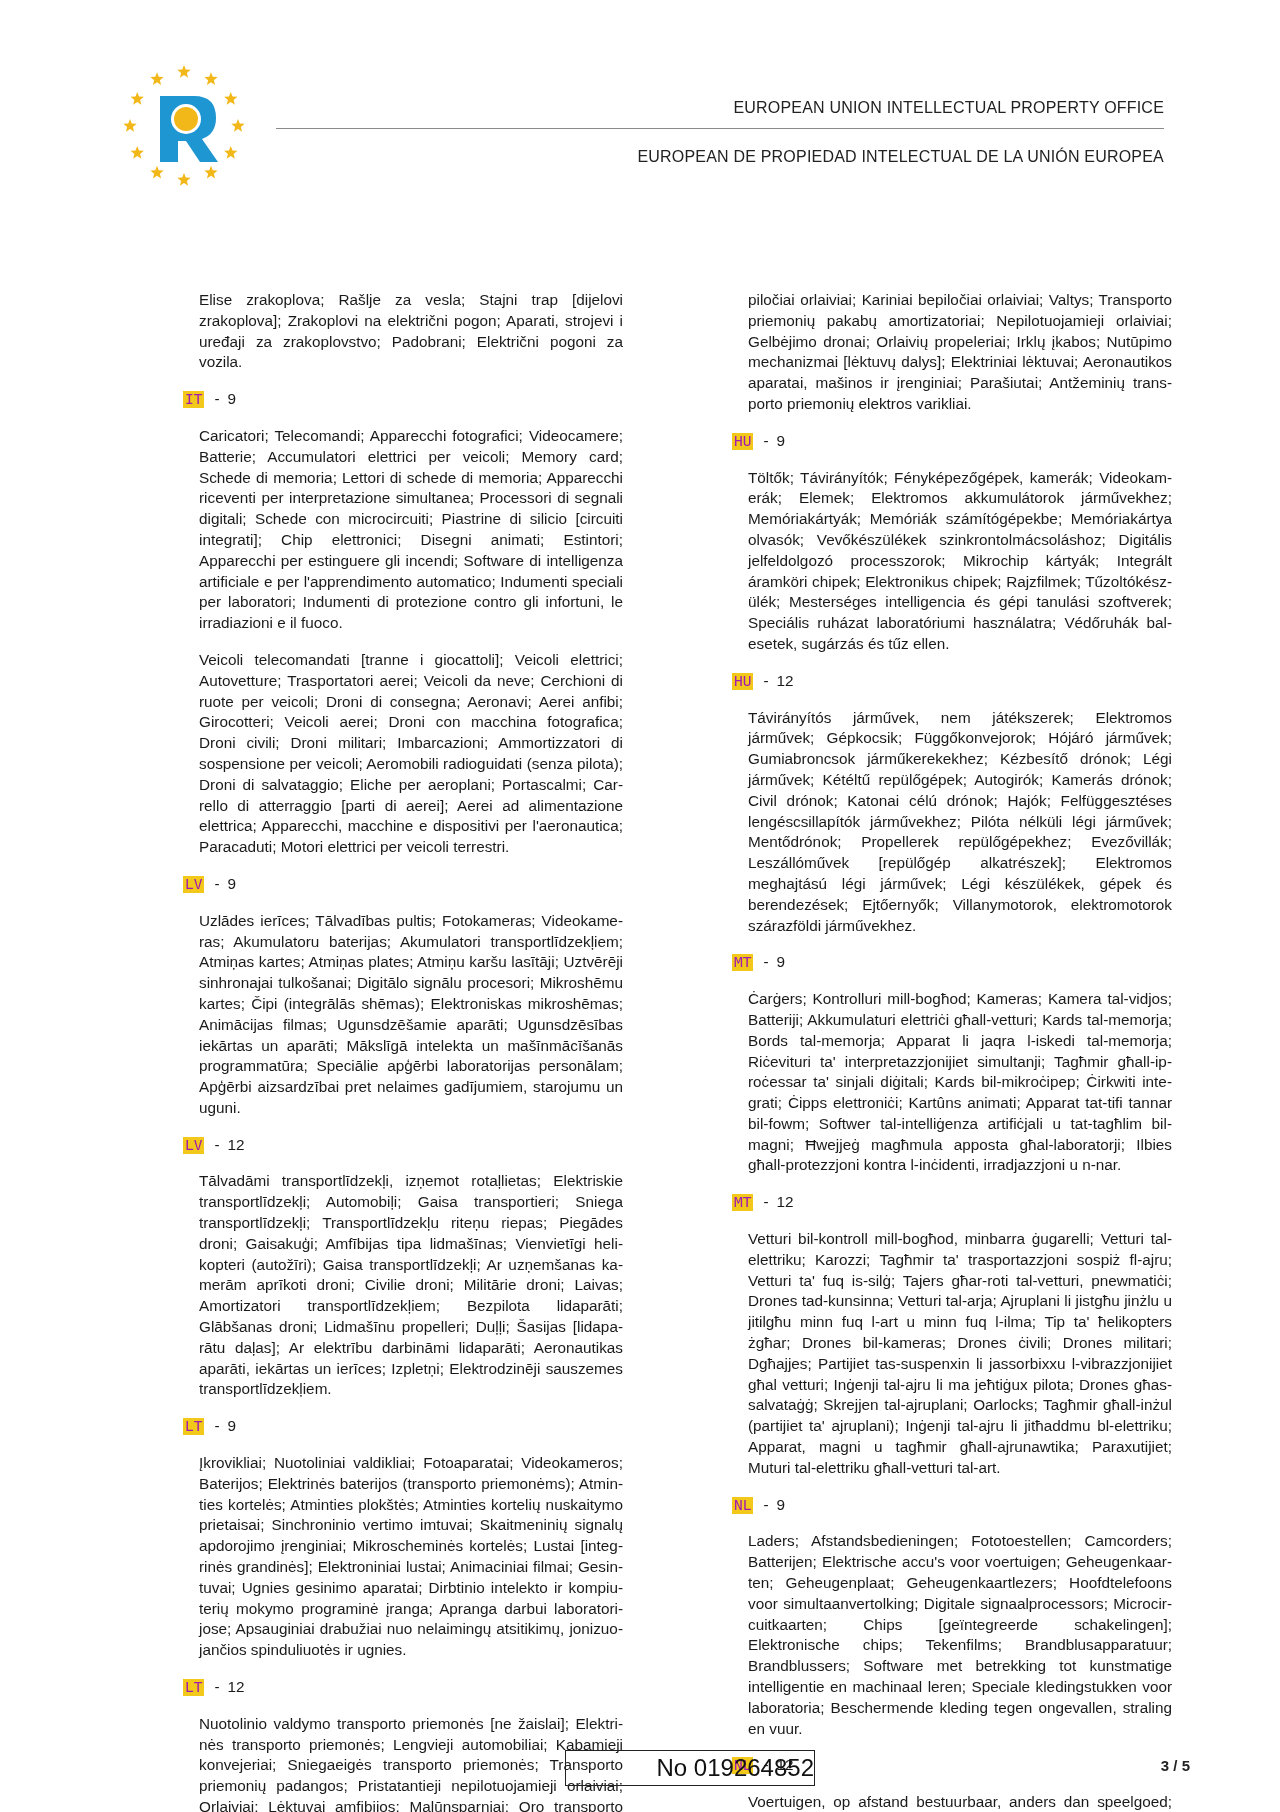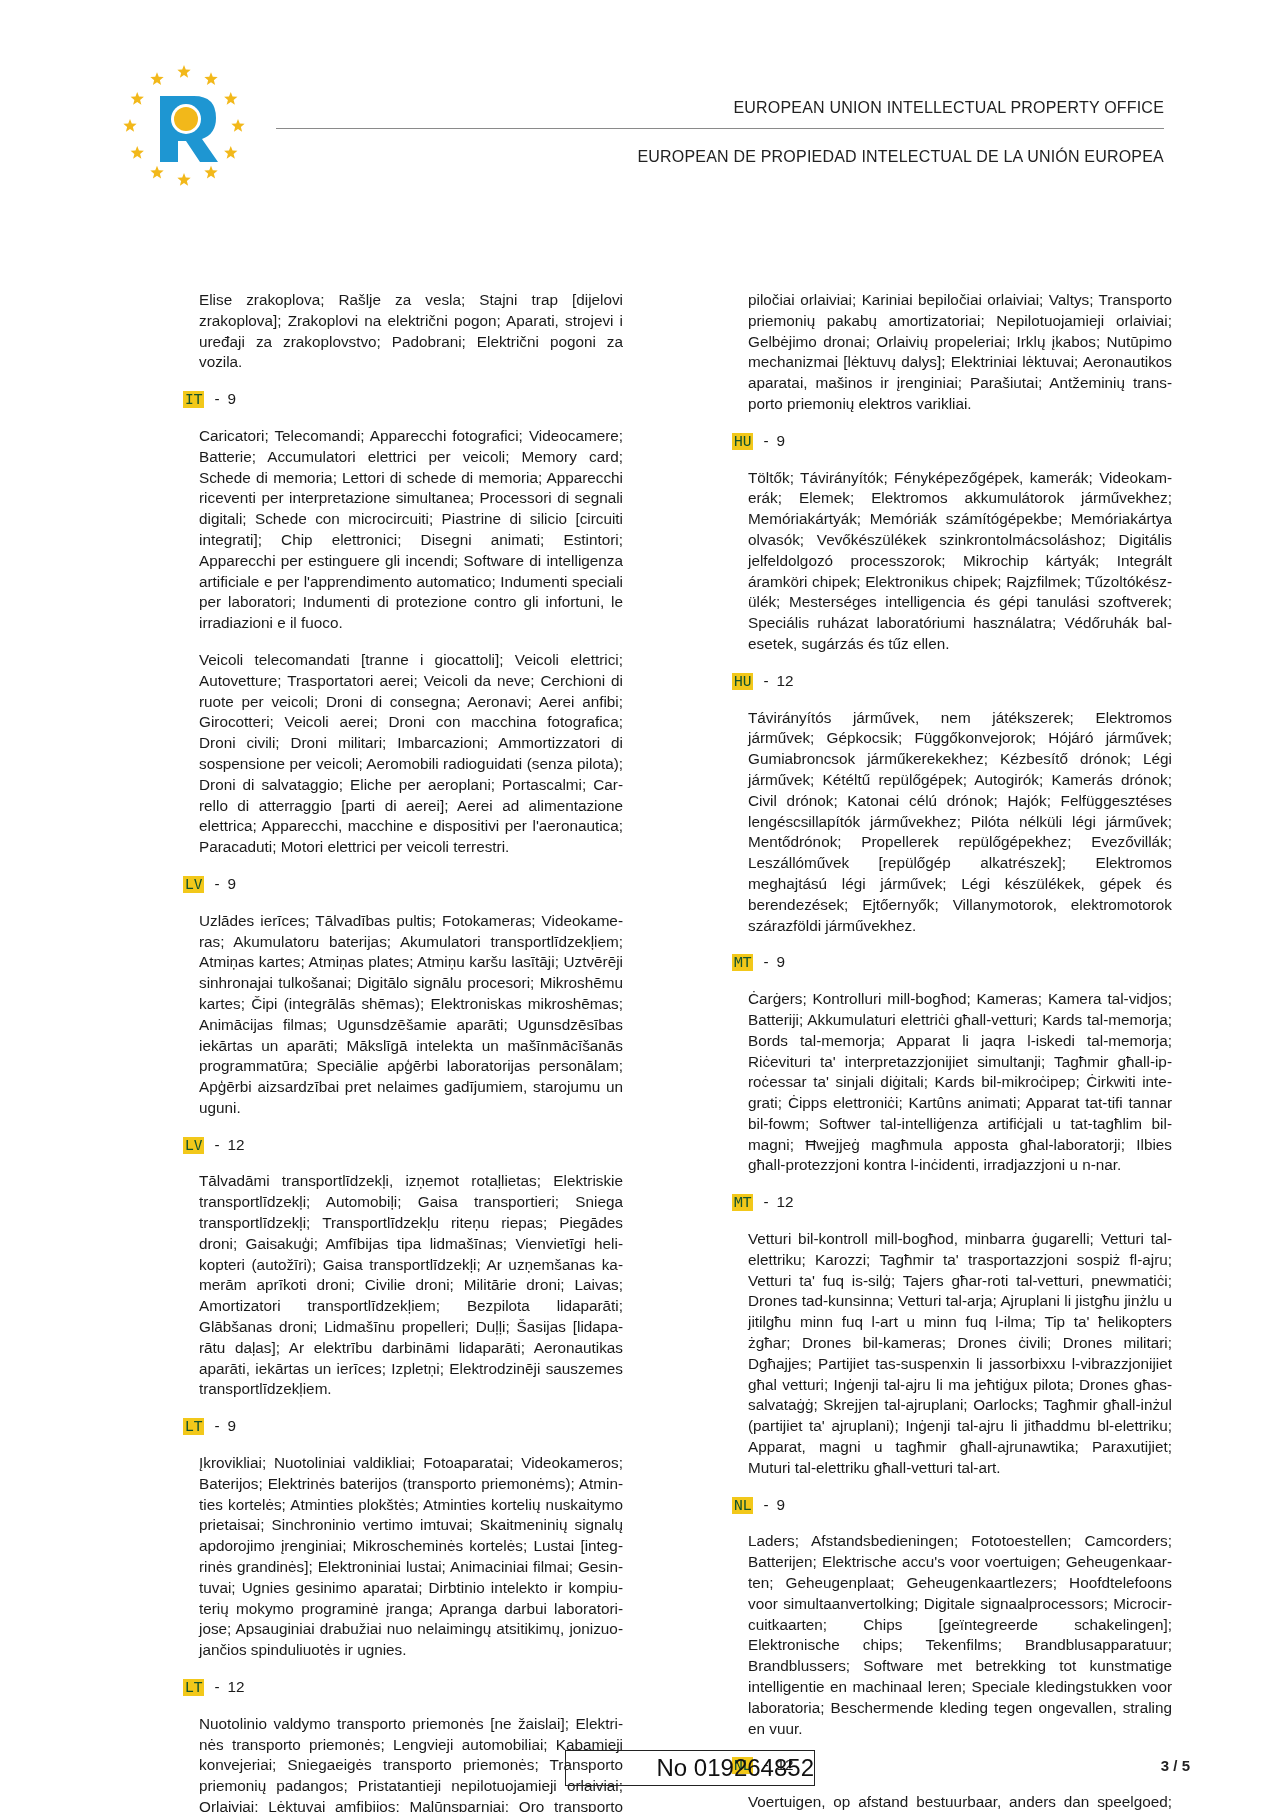--- a/index.html
+++ b/index.html
@@ -6,21 +6,21 @@
   body { width: 1280px; height: 1812px; position: relative; font-family: "Liberation Sans", sans-serif; color: #1a1a1a; overflow: hidden; }
   .logo { position: absolute; left: 120px; top: 62px; width: 128px; height: 128px; }
   .hdr-line1 { position: absolute; right: 116px; top: 80px; font-size: 16px; letter-spacing: 0.2px; color: #222; margin-top: 19px; }
   .hdr-rule { position: absolute; left: 276px; right: 116px; top: 128px; height: 1px; background: #8a8a8a; }
   .hdr-line2 { position: absolute; right: 116px; top: 148px; font-size: 16px; letter-spacing: 0.2px; color: #222; }
   .col { position: absolute; top: 274px; width: 456px; font-size: 15.3px; line-height: 20.8px; text-align: justify; }
   .col.left { left: 183px; }
   .col.right { left: 732px; }
   .para { margin: 16px; hyphens: manual; }
   .tag-line { margin: 0; height: 20.8px; white-space: nowrap; text-align: left; }
-  .lang { display: inline-block; background: #f2c81a; padding: 0 2px; font-family: "DejaVu Sans Mono", monospace; font-size: 14.5px; line-height: 17px; color: #14532d; }
+  .lang { display: inline-block; background: #f2c81a; padding: 0 2px; font-family: "DejaVu Sans Mono", monospace; font-size: 14.5px; line-height: 17px; color: #a21caf; }
   .sep { margin: 0 8px 0 10px; }
   .footer-box { position: absolute; left: 565px; top: 1750px; width: 250px; height: 36px; border: 1.5px solid #222; box-sizing: border-box; text-align: right; font-size: 24px; line-height: 34px; color: #111; }
   .page-num { position: absolute; right: 90px; top: 1757px; font-size: 15px; color: #222; font-weight: bold; }
 </style>
 </head>
 <body>
 
 <div class="logo">
   <svg width="128" height="128" viewBox="0 0 128 128">
     <g id="stars" fill="#f2b81a">

